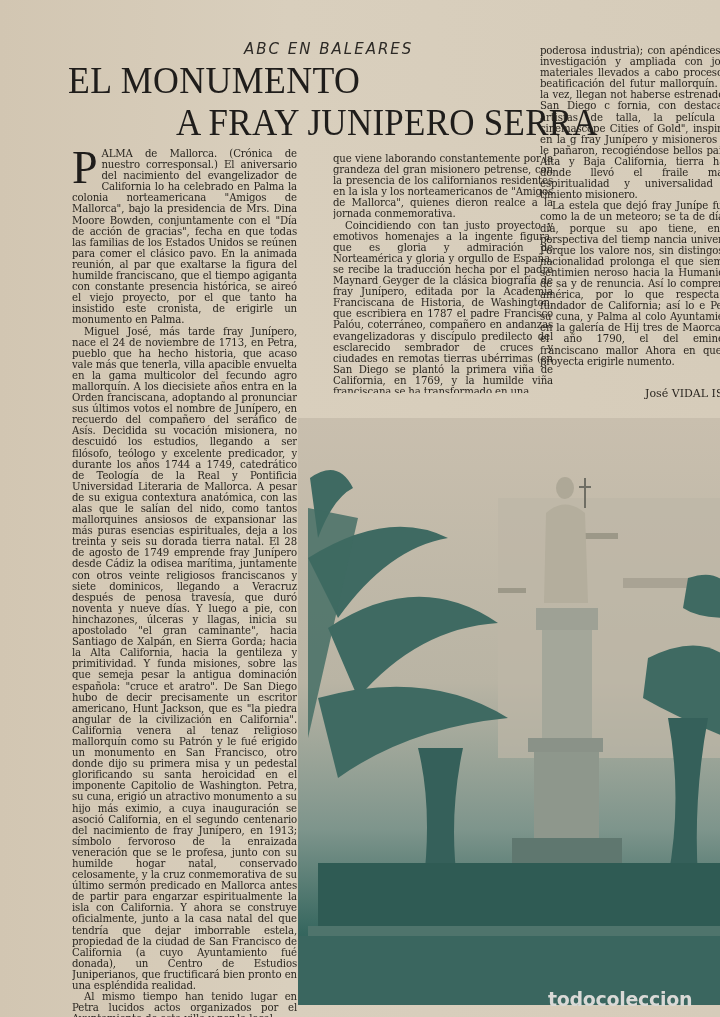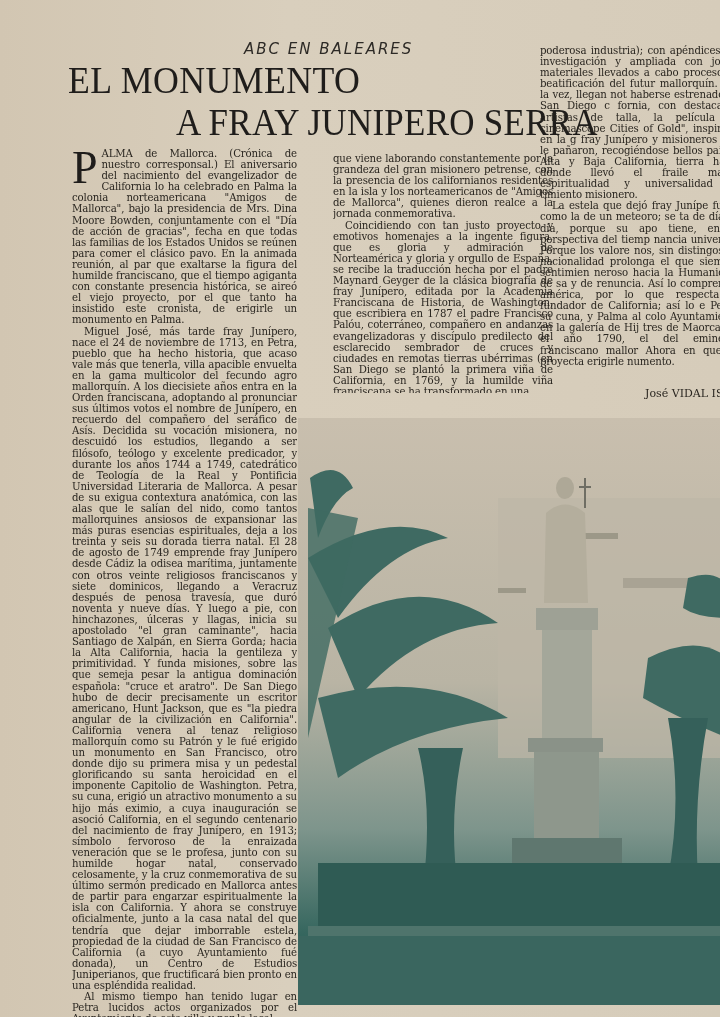--- a/index.html
+++ b/index.html
@@ -122,13 +122,14 @@
         <path d="M350 240 Q400 215 430 240 L430 320 Q380 300 345 280 Z"></path>
       </g>
       <path d="M370 300 Q385 380 370 460 L400 460 Q395 380 410 300 Z" fill="#35605a"></path>
 
       <rect x="20" y="445" width="410" height="65" fill="#2f5b54"></rect>
       <rect x="10" y="508" width="420" height="10" fill="#4f746c"></rect>
       <rect x="0" y="518" width="430" height="69" fill="#3a665f"></rect>
     </svg>
   </div>
 
+  <div class="watermark">todocoleccion</div>
 </div>
 
 </body></html>

